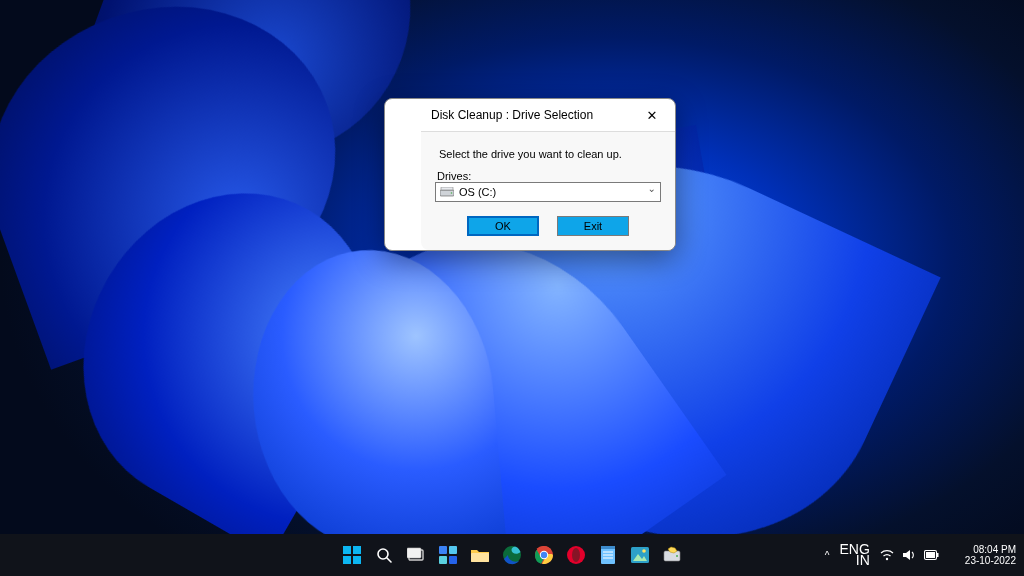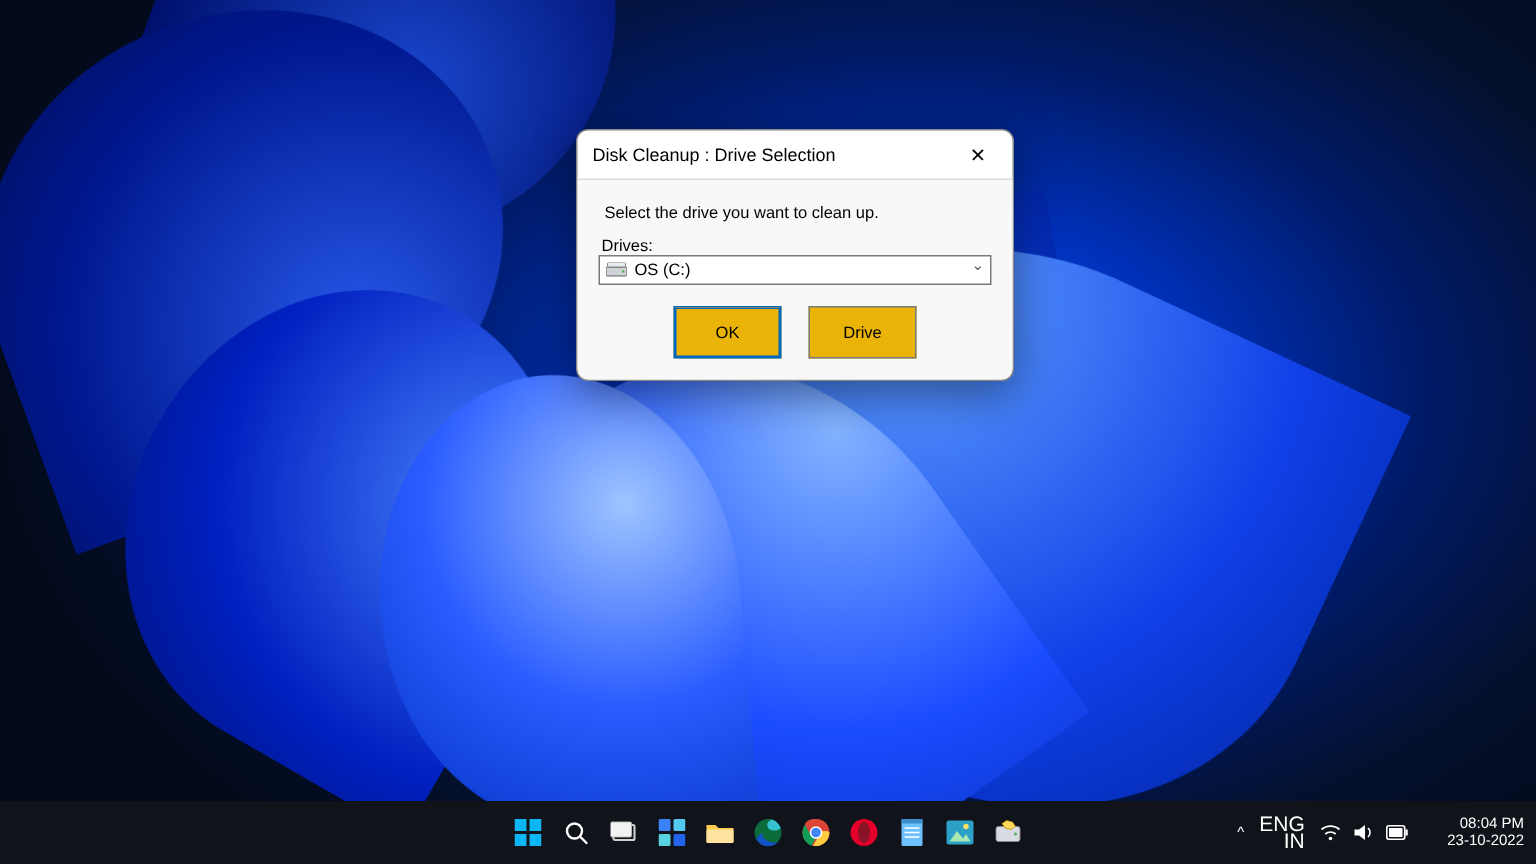--- a/index.html
+++ b/index.html
@@ -20,28 +20,29 @@
   .p2 { width: 360px; height: 300px; left: 520px; top: 180px; background: radial-gradient(circle at 30% 10%, #83b4ff, #1a4cff 55%, #0028b0); transform: rotate(55deg); }
   .p3 { width: 300px; height: 240px; left: 480px; top: 240px; background: radial-gradient(circle at 30% 30%, #9ec4ff, #2a5cff 50%, #0030c0); transform: rotate(85deg); }
   .p4 { width: 260px; height: 220px; left: 440px; top: 170px; background: radial-gradient(circle at 40% 40%, #669cff, #0838d8 55%, #001e90); transform: rotate(-10deg); }
   .p5 { width: 320px; height: 280px; left: 430px; top: 280px; background: radial-gradient(circle at 30% 20%, #4a84ff, #0020c0 60%, #001070); transform: rotate(120deg); }
   .p6 { width: 350px; height: 310px; left: 380px; top: 250px; background: radial-gradient(circle at 35% 25%, #2658e8, #001890 60%, #000c50); transform: rotate(160deg); }
   .p7 { width: 300px; height: 300px; left: 350px; top: 200px; background: radial-gradient(circle at 40% 35%, #1a48d0, #001270 65%, #000838); transform: rotate(200deg); }
 
   
   .dialog {
     position: absolute;
-    left: 384px; top: 86px;
+    left: 384px; top: 98px;
     width: 292px;
     background: #fff;
     border: 1px solid #888;
     border-radius: 8px;
     box-shadow: 0 8px 30px rgba(0,0,0,0.45);
     font-size: 11px;
     color: #000;
+    padding-left: 36px;
   }
   .titlebar {
     display: flex; align-items: center; justify-content: space-between;
     padding: 6px 8px 6px 10px;
     border-bottom: 1px solid #ddd;
   }
   .titlebar .title { font-size: 12px; }
   .close-btn {
     width: 30px; height: 20px;
     display: flex; align-items: center; justify-content: center;
@@ -57,23 +58,23 @@
     padding: 0 4px 0 4px;
     border: 1px solid #7a7a7a;
     background: #fff;
     font-size: 11px;
     cursor: pointer;
   }
   .combo .drive-icon { width: 14px; height: 10px; margin-right: 5px; display: inline-block; }
   .combo .chev { font-size: 10px; color: #555; }
   .button-row { display: flex; justify-content: center; gap: 18px; margin-top: 14px; }
   .win-btn {
-    width: 72px; height: 35px;
+    width: 72px; height: 20px;
     border: 1px solid #7a7a7a;
-    background: #eab308;
+    background: #0ea5e9;
     font-size: 11px;
     cursor: pointer;
   }
   .win-btn.default { border: 1px solid #0067c0; box-shadow: 0 0 0 1px #0067c0 inset; }
 
   
   .taskbar {
     position: absolute; left: 0; bottom: 0;
     width: 100%; height: 42px;
     background: #10131a;
@@ -132,21 +133,21 @@
                 <rect x="1" y="0" width="12" height="3" rx="0.5" fill="#e8eaee" stroke="#666" stroke-width="0.5"></rect>
                 <circle cx="11.5" cy="6" r="0.8" fill="#4caf50"></circle>
               </svg>
           </span>
           <span>OS (C:)</span>
         </span>
         <span class="chev">⌄</span>
       </div>
       <div class="button-row">
         <button class="win-btn default">OK</button>
-        <button class="win-btn">Drive</button>
+        <button class="win-btn">Exit</button>
       </div>
     </div>
   </div>
 
   <div class="taskbar">
     <div class="tb-center">
 
       <div class="tb-icon" title="Start">
         <svg width="18" height="18" viewBox="0 0 18 18">
           <rect x="0" y="0" width="8" height="8" fill="#0cb6f2"></rect>

